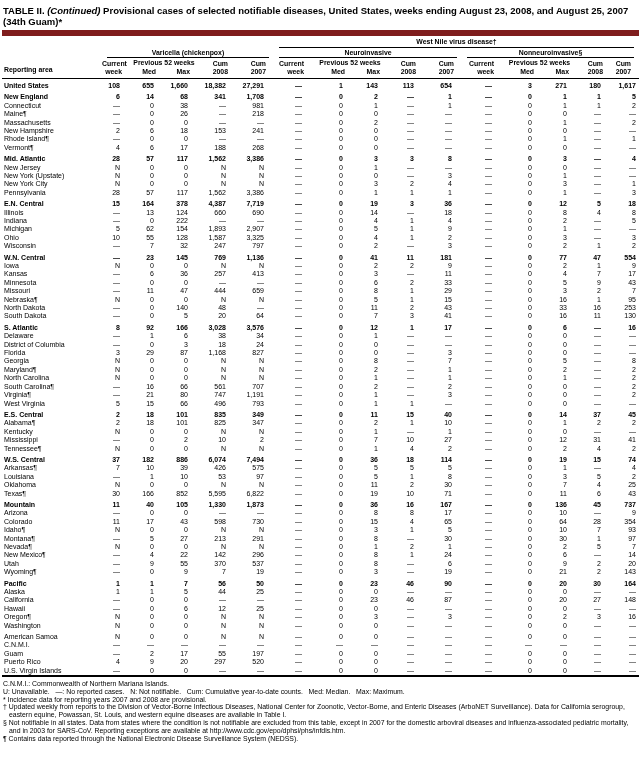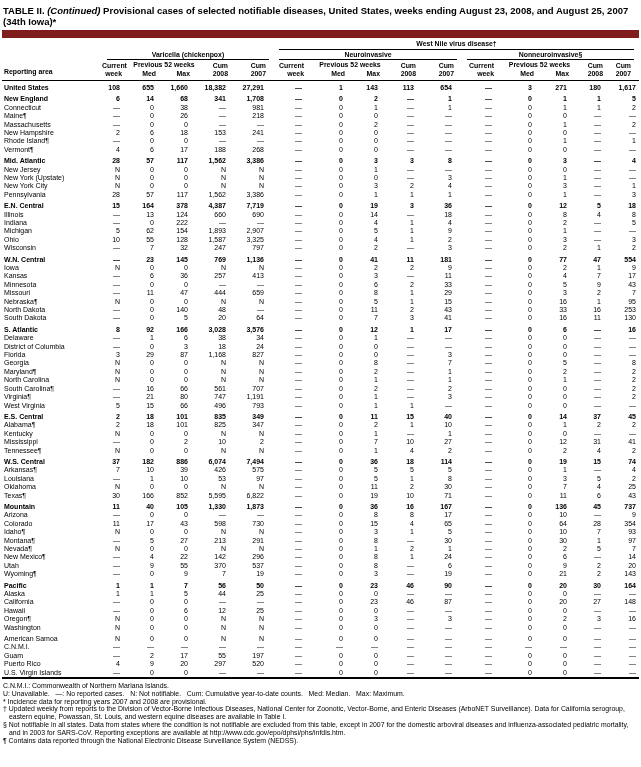--- a/index.html
+++ b/index.html
@@ -4,21 +4,21 @@
 <style>
   * { margin: 0; padding: 0; box-sizing: border-box; }
   html, body { background: #ffffff; }
   body {
     width: 641px; height: 767px; overflow: hidden;
     font-family: "Liberation Sans", sans-serif; color: #000;
   }
   .page { padding: 4px 2px 0 2px; }
   .title {
     font-size: 9.5px; font-weight: bold; line-height: 11px;
-    padding: 1px 1px 3px 1px; border-bottom: 8px solid #7f1d1d; margin-bottom: 1px;
+    padding: 1px 1px 3px 1px; border-bottom: 6px solid #7f1d1d; margin-bottom: 1px;
   }
   .title .cont { font-style: italic; }
   table { border-collapse: collapse; table-layout: fixed; width: 637px; border-bottom: 2px solid #000; }
   thead th { font-weight: bold; vertical-align: bottom; padding: 1px 0 0 0; font-size: 6.9px; line-height: 7.6px; }
   .grp-line { display: block; border-bottom: 1px solid #000; padding-bottom: 1px; margin: 0 5px; text-align: center; white-space: pre-line; }
   th.area-h { text-align: left; vertical-align: bottom; padding: 0 0 2px 2px; white-space: normal; }
   th.sub { text-align: right; padding-right: 8px; white-space: pre-line; vertical-align: bottom; }
   tr.hrule td { border-bottom: 1px solid #000; height: 3px; padding: 0; }
   tbody td { font-size: 7px; line-height: 8.4px; height: 8.4px; padding: 0; vertical-align: bottom; }
   td.area { text-align: left; padding-left: 2px; white-space: nowrap; }
@@ -29,21 +29,21 @@
   tbody tr:first-child td { padding-top: 3px; }
   .footnotes { margin-top: 3px; padding-left: 1px; }
   .fn { font-size: 6.9px; line-height: 7.8px; white-space: pre-wrap; padding-left: 6px; text-indent: -6px; }
 </style>
 </head>
 <body>
 
 <div class="page">
   <div class="title">
     <div><span>TABLE II. </span><span class="cont">(Continued)</span><span> Provisional cases of selected notifiable diseases, United States, weeks ending August 23, 2008, and August 25, 2007</span></div>
-    <div>(34th Iowa)*</div>
+    <div>(34th Guam)*</div>
   </div>
 
   <table>
     <colgroup>
       <col style="width:100px">
         <col style="width:28px">
         <col style="width:34px">
         <col style="width:34px">
         <col style="width:38px">
         <col style="width:38px">

